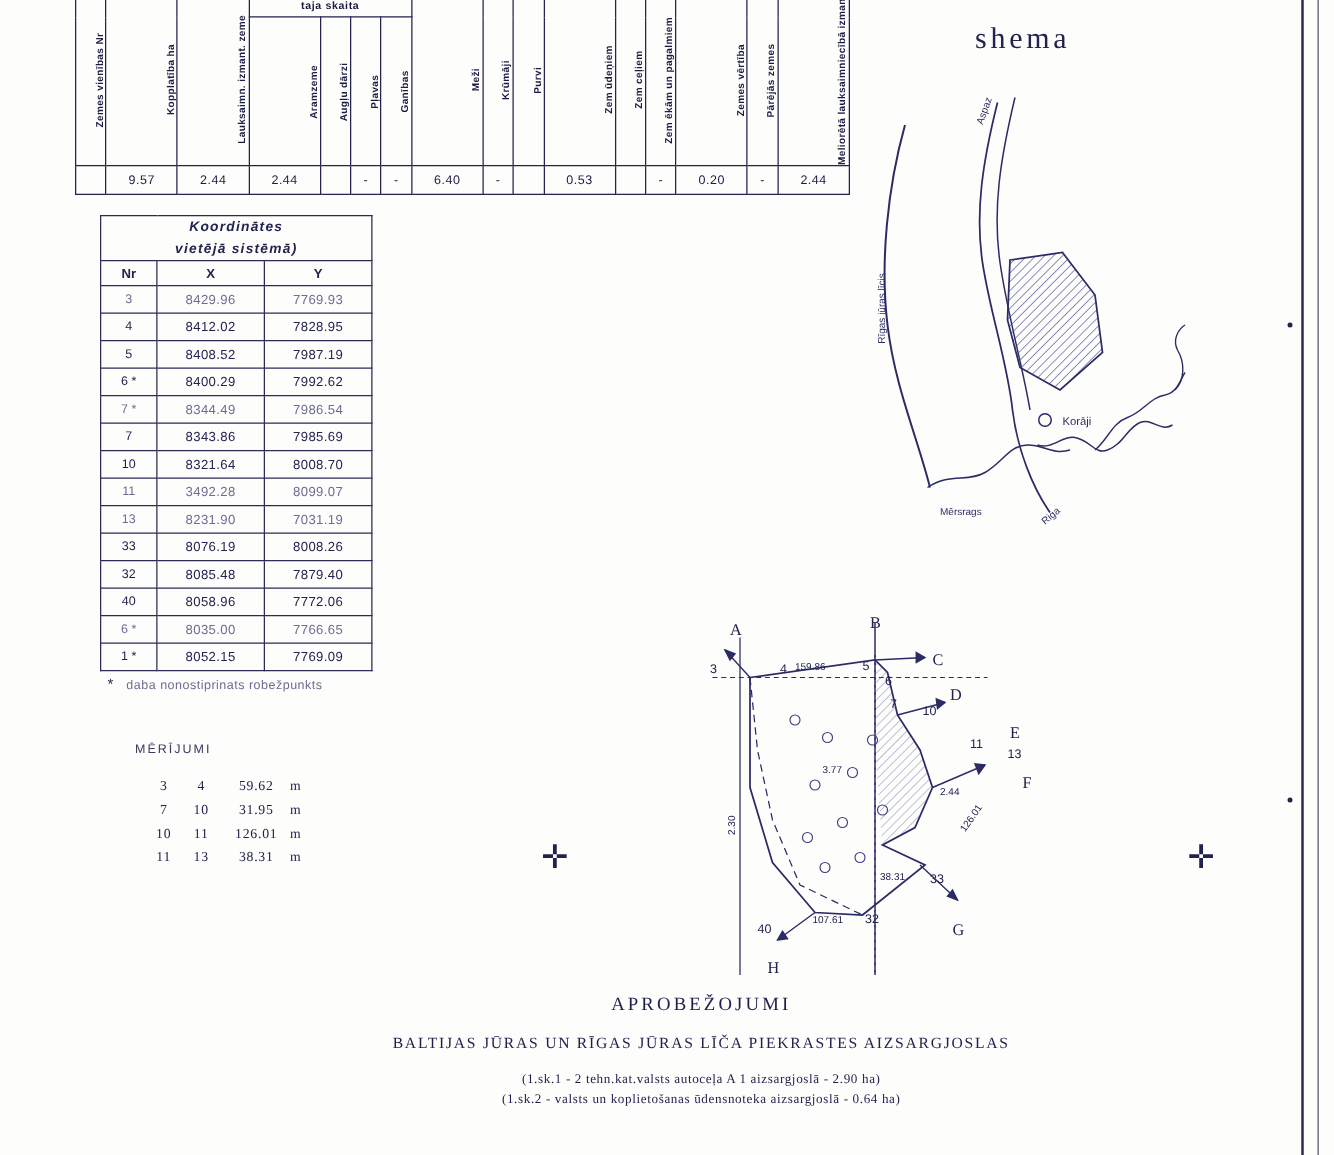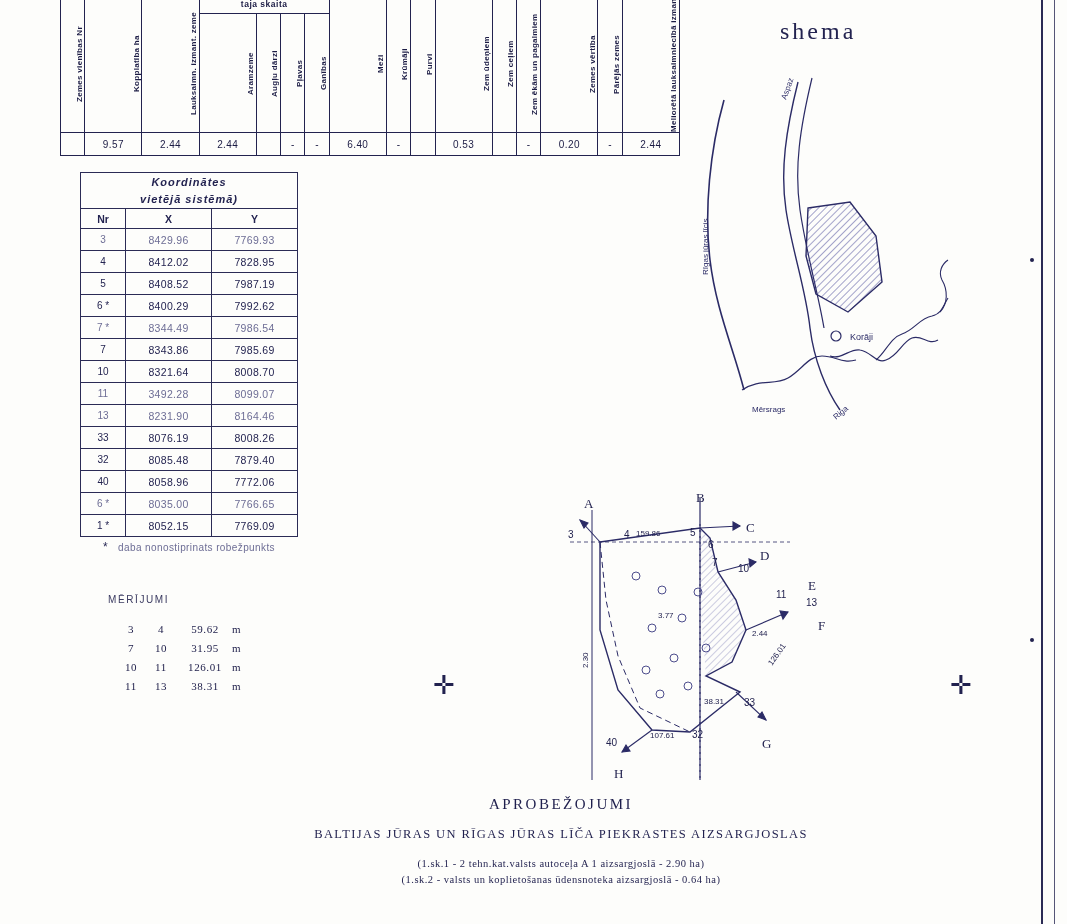--- a/index.html
+++ b/index.html
@@ -112,21 +112,20 @@
   .faint { color: #6d6d95; }
 
   
   .note {
     position: absolute;
     left: 86px;
     top: 540px;
     font-size: 10px;
     color: #2a2a55;
     letter-spacing: .4px;
-    margin-left: 17px;
   }
   .note .star { font-size: 12px; margin-right: 10px; }
 
   
   .meas-title {
     position: absolute;
     left: 108px;
     top: 594px;
     font-size: 10px;
     letter-spacing: 1.6px;
@@ -312,21 +311,21 @@
           <td class="v">8008.70</td>
         </tr>
         <tr>
           <td class="nr faint">11</td>
           <td class="v faint">3492.28</td>
           <td class="v faint">8099.07</td>
         </tr>
         <tr>
           <td class="nr faint">13</td>
           <td class="v faint">8231.90</td>
-          <td class="v faint">8164.46</td>
+          <td class="v faint">7031.19</td>
         </tr>
         <tr>
           <td class="nr">33</td>
           <td class="v">8076.19</td>
           <td class="v">8008.26</td>
         </tr>
         <tr>
           <td class="nr">32</td>
           <td class="v">8085.48</td>
           <td class="v">7879.40</td>

